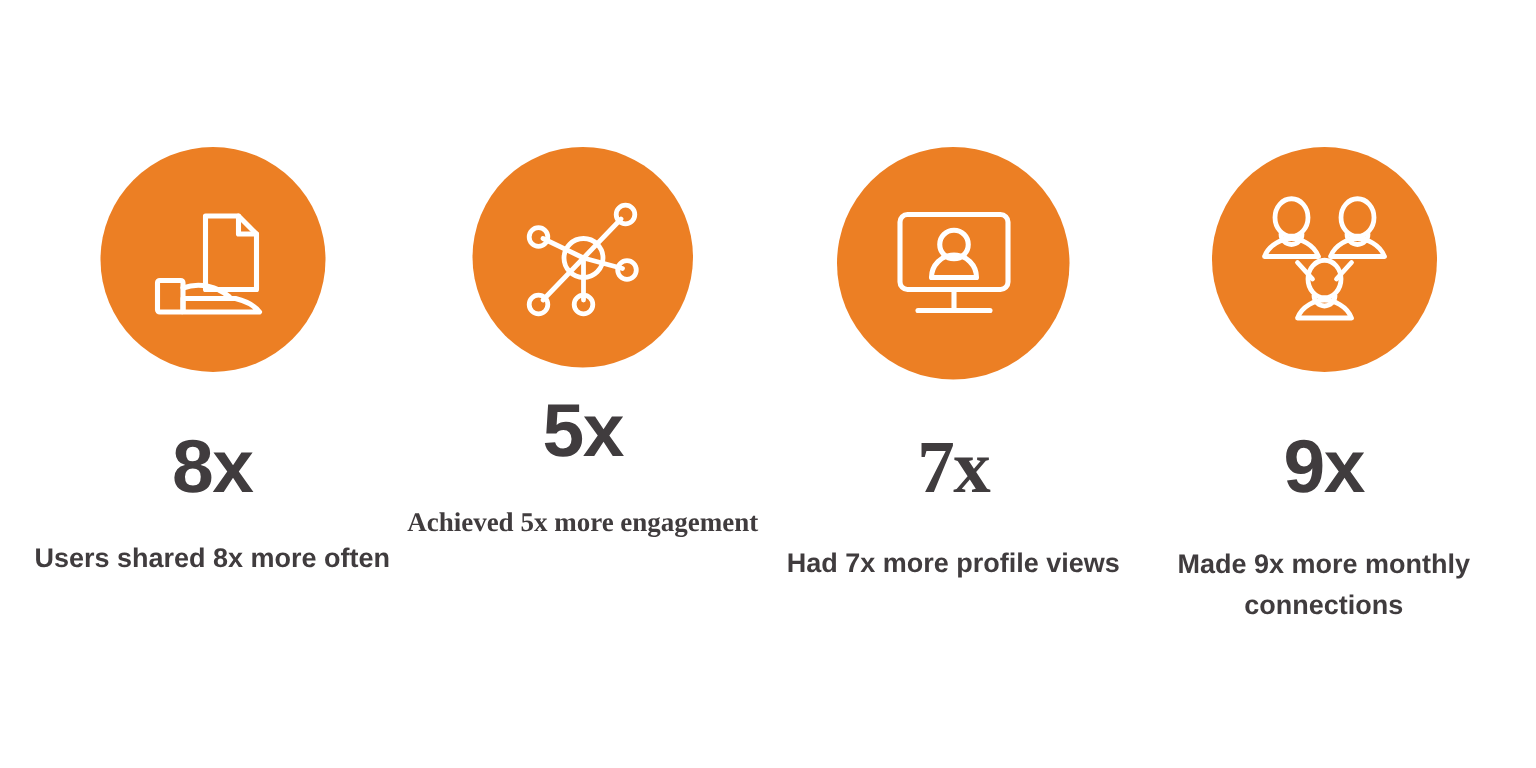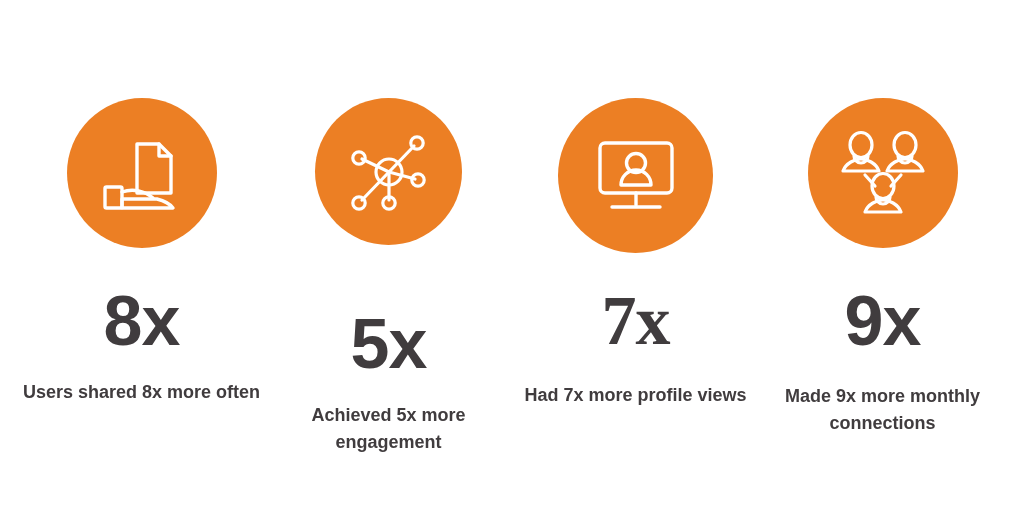--- a/index.html
+++ b/index.html
@@ -45,21 +45,21 @@
     justify-content: center;
     flex: none;
   }
 
   .icon-circle svg {
     display: block;
   }
 
   .stat-value {
     margin-top: 38px;
-    font-size: 70px;
+    font-size: 50px;
     line-height: 1;
     font-weight: bold;
     color: #403c3e;
     letter-spacing: -1px;
     font-family: "Liberation Sans", sans-serif;
   }
 
   .stat-caption {
     margin-top: 23px;
     font-size: 18px;
@@ -69,27 +69,27 @@
     max-width: 250px;
     font-family: "Liberation Sans", sans-serif;
   }
 
   
   .card-1 .icon-circle { width: 150px; height: 150px; }
   .card-2 .icon-circle { width: 147px; height: 147px; }
   .card-3 .icon-circle { width: 155px; height: 155px; }
   .card-4 .icon-circle { width: 150px; height: 150px; }
 
-  .card-2 .stat-value { margin-top: 64px; }
+  .card-2 .stat-value { margin-top: 17px; }
   .card-3 .stat-value { margin-top: 33px; font-family: Liberation Serif, serif; }
   .card-4 .stat-value { margin-top: 38px; }
 
   .card-3 .stat-caption { margin-top: 26px; }
   .card-4 .stat-caption { max-width: 260px; margin-top: 27px; }
-  .card-2 .stat-caption { max-width: 240px; }
+  .card-2 .stat-caption { max-width: 240px; font-family: Liberation Serif, serif; }
 </style>
 </head>
 <body>
 
 <div class="infographic">
 
   <div class="stat-card card-1">
     <div class="icon-circle">
       <span>
         <svg width="86" height="86" viewBox="0 0 86 86" fill="none" stroke="#ffffff" stroke-width="3.4" stroke-linecap="round" stroke-linejoin="round">

